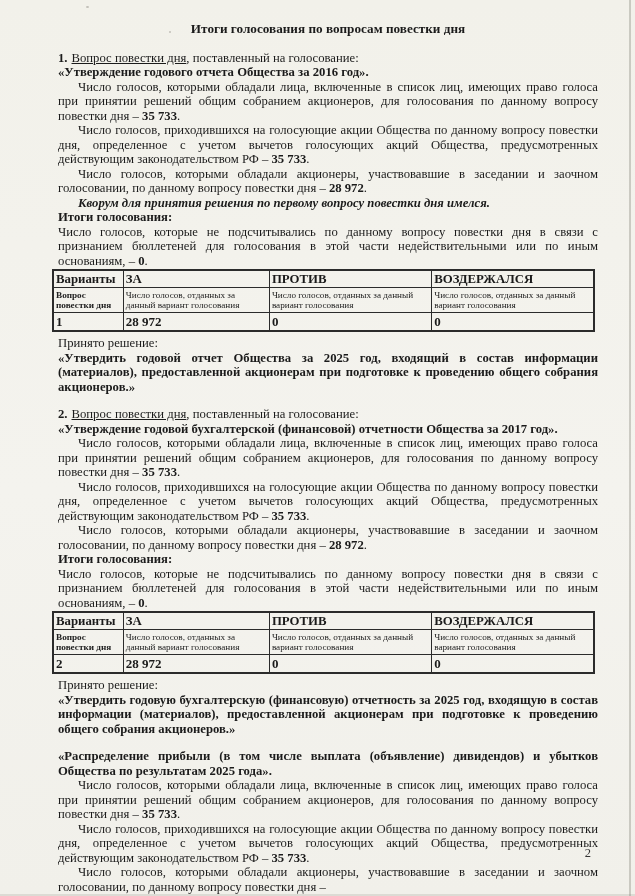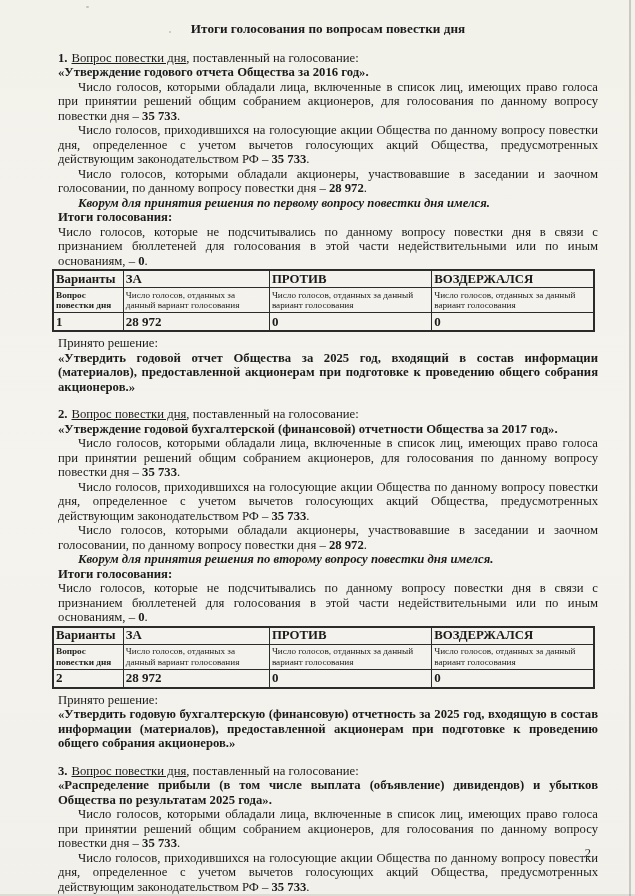--- a/index.html
+++ b/index.html
@@ -120,21 +120,20 @@
     <p class="decision-h">Принято решение:</p>
     <p class="decision">«Утвердить годовой отчет Общества за 2025 год, входящий в состав информации (материалов), предоставленной акционерам при подготовке к проведению общего собрания акционеров.»</p>
   </div>
 
   <div class="section">
     <p class="qhead"><b class="qnum">2.</b><span class="u">Вопрос повестки дня</span><span>, поставленный на голосование:</span></p>
     <p class="qtext">«Утверждение годовой бухгалтерской (финансовой) отчетности Общества за 2017 год».</p>
     <p class="para ind"><span>Число голосов, которыми обладали лица, включенные в список лиц, имеющих право голоса при принятии решений общим собранием акционеров, для голосования по данному вопросу повестки дня – </span><b class="num">35 733</b><span>.</span></p>
     <p class="para ind"><span>Число голосов, приходившихся на голосующие акции Общества по данному вопросу повестки дня, определенное с учетом вычетов голосующих акций Общества, предусмотренных действующим законодательством РФ – </span><b class="num">35 733</b><span>.</span></p>
     <p class="para ind"><span>Число голосов, которыми обладали акционеры, участвовавшие в заседании и заочном голосовании, по данному вопросу повестки дня – </span><b class="num">28 972</b><span>.</span></p>
-    <p class="quorum">Кворум для принятия решения по второму вопросу повестки дня имелся.</p>
     <p class="results-h">Итоги голосования:</p>
     <p class="para"><span>Число голосов, которые не подсчитывались по данному вопросу повестки дня в связи с признанием бюллетеней для голосования в этой части недействительными или по иным основаниям, – </span><b class="num">0</b><span>.</span></p>
 
     <table class="votes">
       <colgroup>
           <col style="width:13%">
           <col style="width:27%">
           <col style="width:30%">
           <col style="width:30%">
         </colgroup>
@@ -158,21 +157,20 @@
         <td class="val">0</td>
       </tr>
     </tbody>
       </table>
 
     <p class="decision-h">Принято решение:</p>
     <p class="decision">«Утвердить годовую бухгалтерскую (финансовую) отчетность за 2025 год, входящую в состав информации (материалов), предоставленной акционерам при подготовке к проведению общего собрания акционеров.»</p>
   </div>
 
   <div class="section">
-    <p class="qhead"><b class="qnum">3.</b><span class="u">Вопрос повестки дня</span><span>, поставленный на голосование:</span></p>
     <p class="qtext">«Распределение прибыли (в том числе выплата (объявление) дивидендов) и убытков Общества по результатам 2025 года».</p>
     <p class="para ind"><span>Число голосов, которыми обладали лица, включенные в список лиц, имеющих право голоса при принятии решений общим собранием акционеров, для голосования по данному вопросу повестки дня – </span><b class="num">35 733</b><span>.</span></p>
     <p class="para ind"><span>Число голосов, приходившихся на голосующие акции Общества по данному вопросу повестки дня, определенное с учетом вычетов голосующих акций Общества, предусмотренных действующим законодательством РФ – </span><b class="num">35 733</b><span>.</span></p>
     <p class="para ind"><span>Число голосов, которыми обладали акционеры, участвовавшие в заседании и заочном голосовании, по данному вопросу повестки дня – </span></p>
   </div>
 
 </div>
 
 <div class="page-number">2</div>
 <div class="scan-edge"></div>

